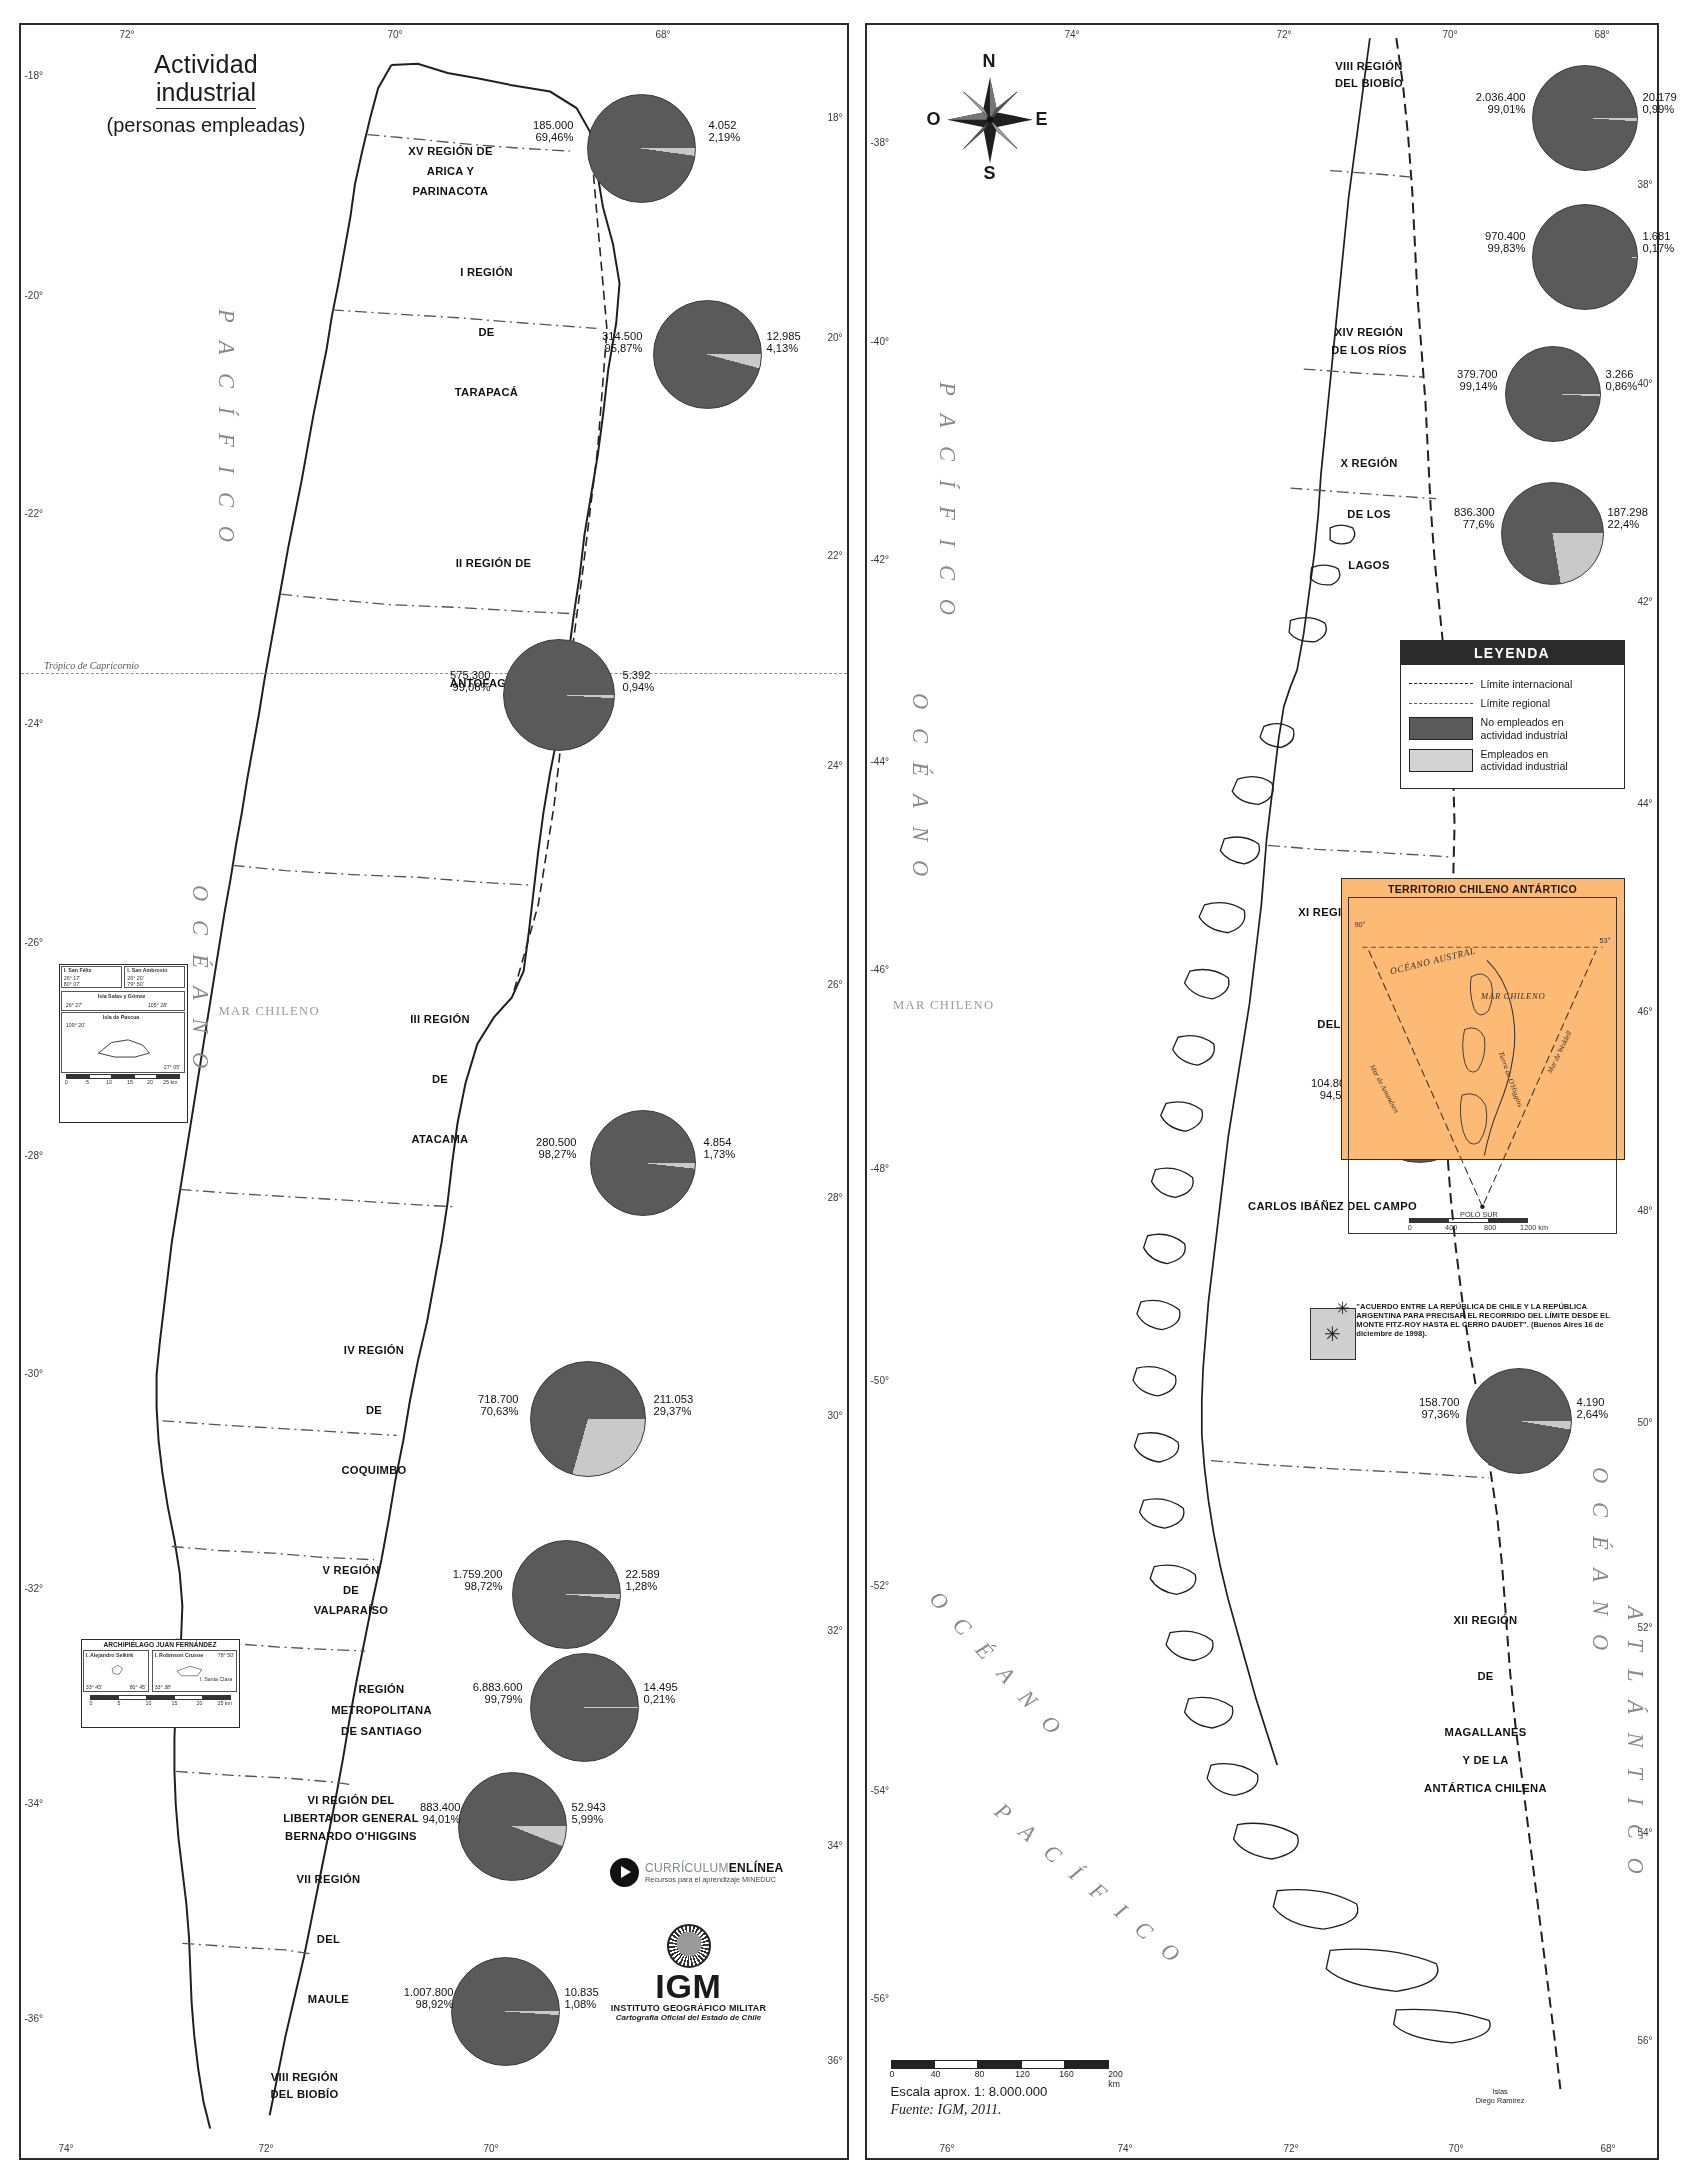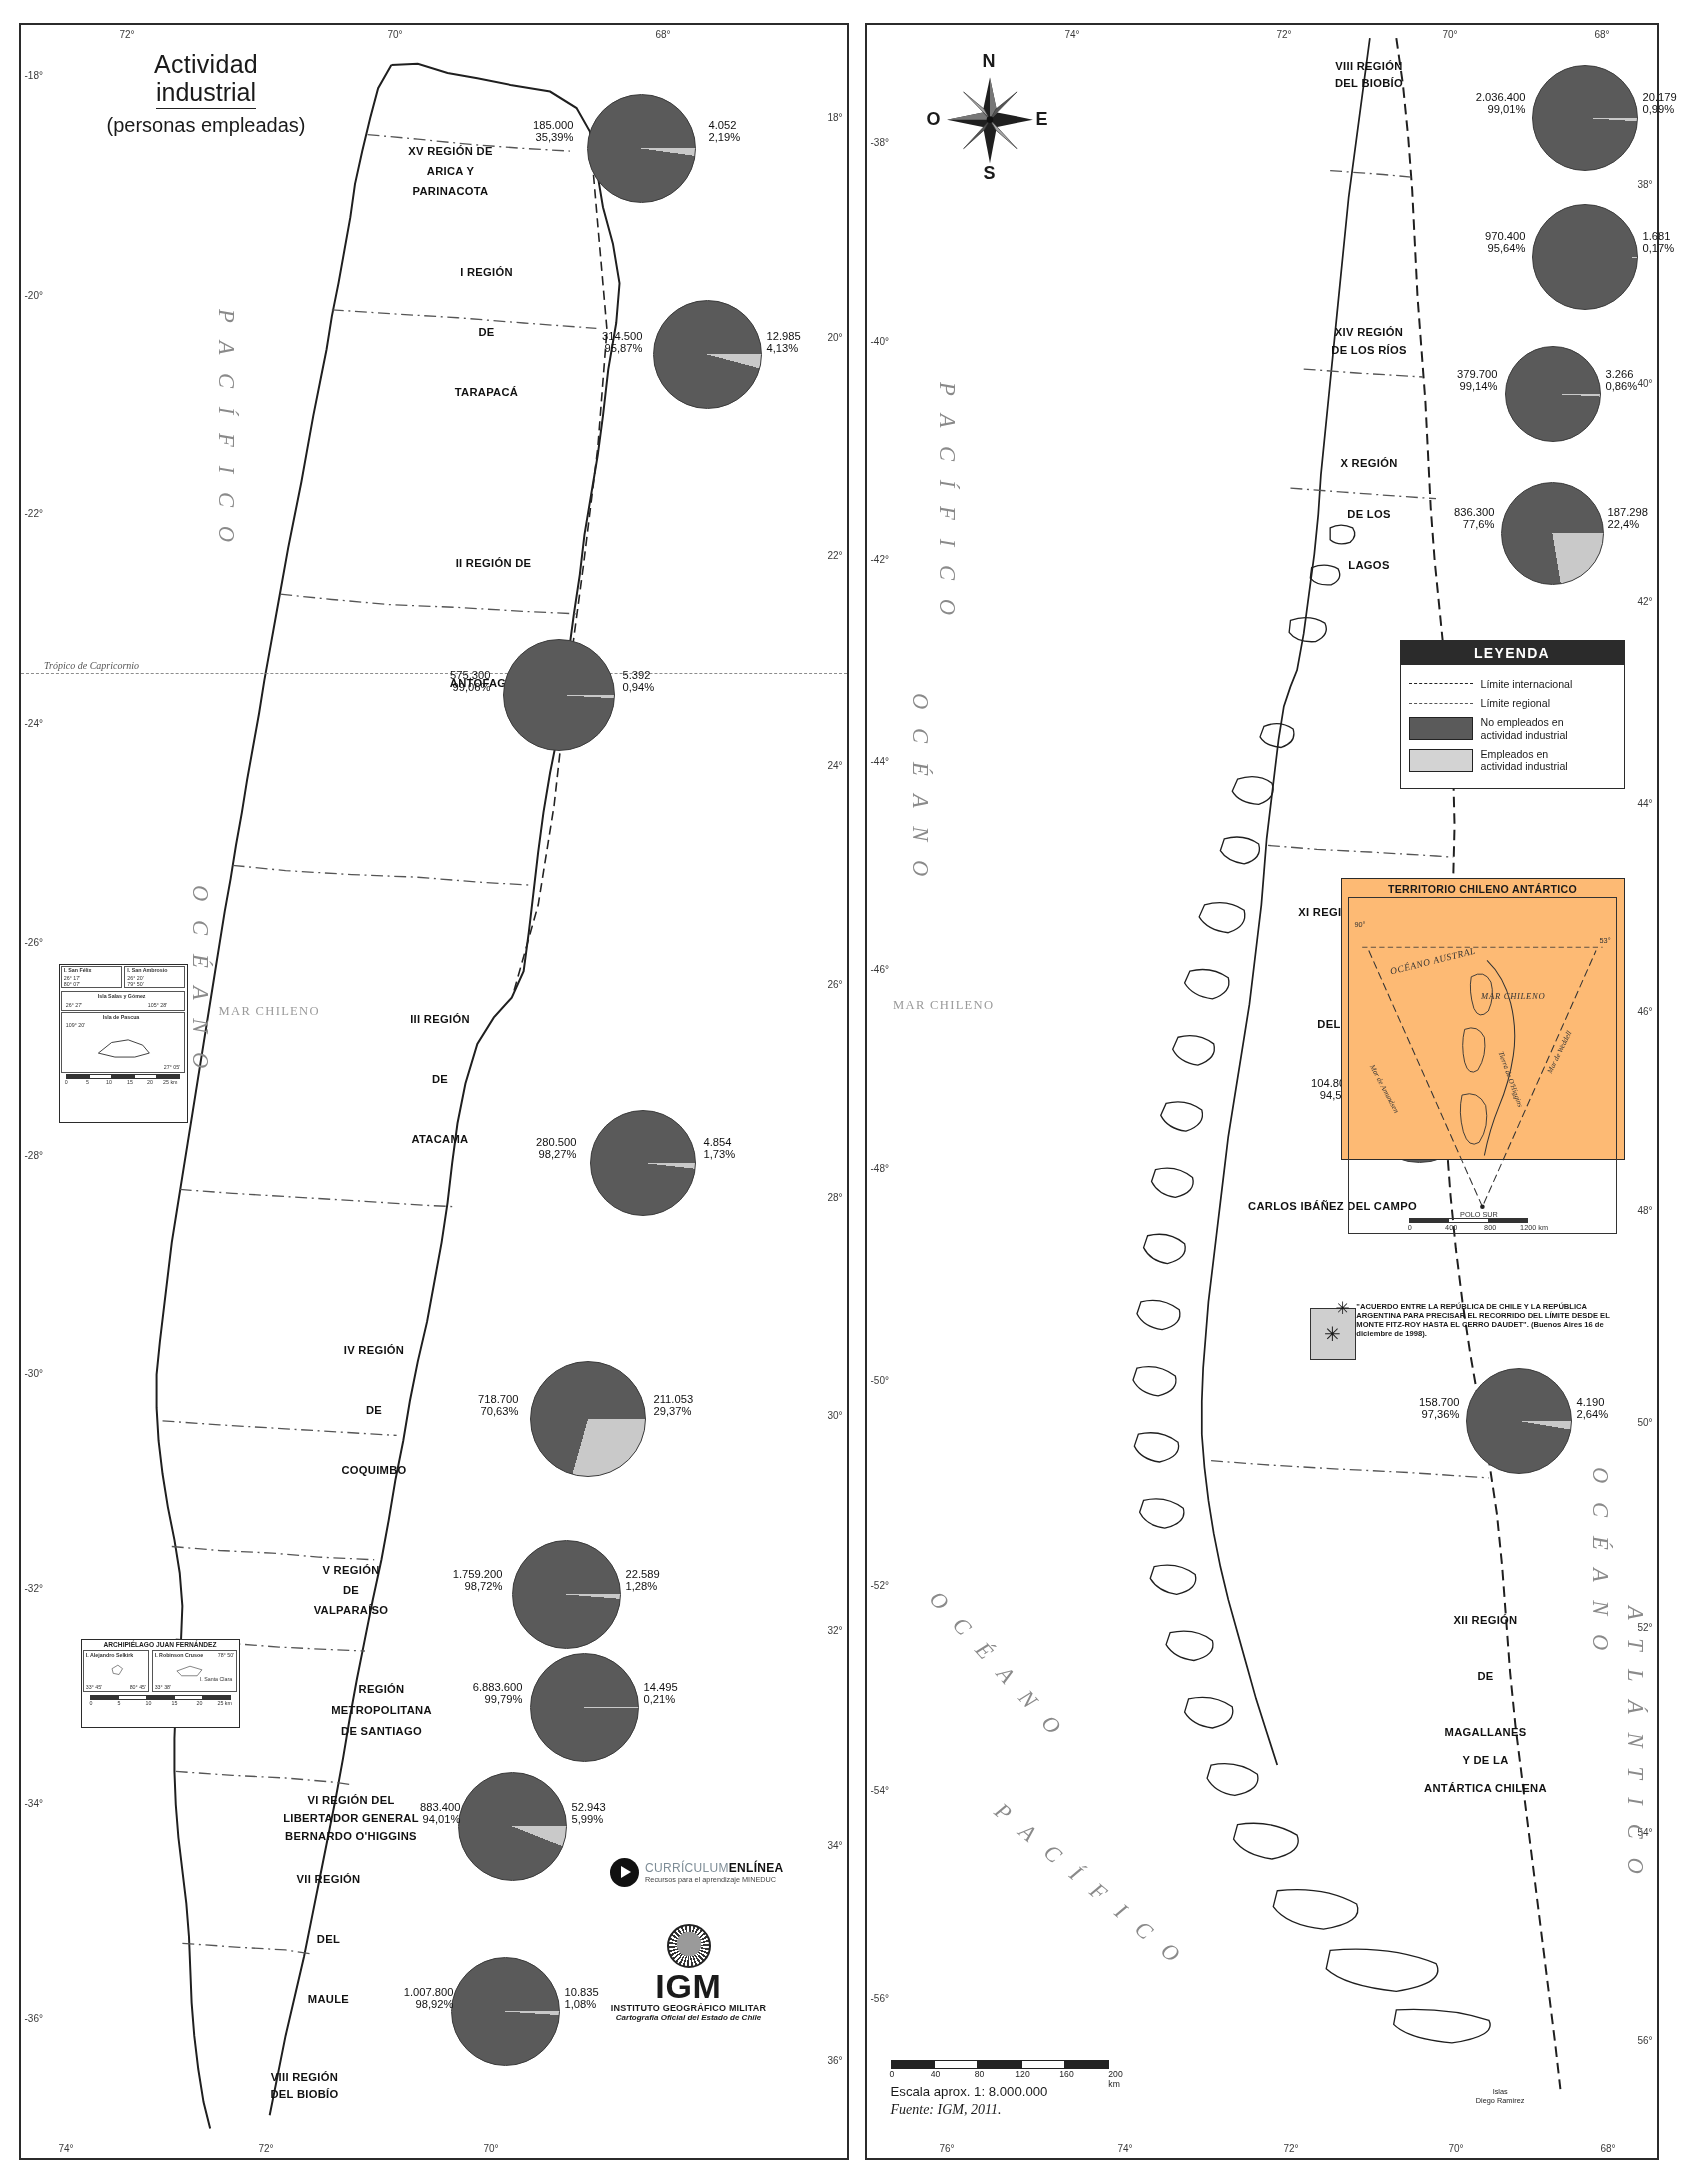--- a/index.html
+++ b/index.html
@@ -358,21 +358,21 @@
     </div>
     <div class="region-name" style="left:198px; top:2044px; width:172px; line-height:17px;">
       <span style="white-space:pre-line;">VIII REGIÓN
 DEL BIOBÍO</span>
     </div>
 
     <div class="pie-group" style="left:566px; top:69px;">
       <div class="pie" style="width: 109px; height: 109px; background: conic-gradient(from 90deg, rgb(201, 201, 201) 0deg, rgb(201, 201, 201) 7.884deg, rgb(90, 90, 90) 7.884deg, rgb(90, 90, 90) 360deg); border: 0.7px solid rgb(58, 58, 58);"></div>
       <div class="lbl lbl-left" style="right:122px; top:25px; width:132px;">
         <span class="v1">185.000</span>
-        <span class="v2">35,39%</span>
+        <span class="v2">69,46%</span>
       </div>
       <div class="lbl lbl-right" style="left:122px; top:25px; width:132px;">
         <span class="v1">4.052</span>
         <span class="v2">2,19%</span>
       </div>
     </div>
 
     <div class="pie-group" style="left:632px; top:275px;">
       <div class="pie" style="width: 109px; height: 109px; background: conic-gradient(from 90deg, rgb(201, 201, 201) 0deg, rgb(201, 201, 201) 14.868deg, rgb(90, 90, 90) 14.868deg, rgb(90, 90, 90) 360deg); border: 0.7px solid rgb(58, 58, 58);"></div>
       <div class="lbl lbl-left" style="right:119px; top:30px; width:132px;">
@@ -733,21 +733,21 @@
       <div class="lbl lbl-right" style="left:111px; top:26.5px; width:132px;">
         <span class="v1">20.179</span>
         <span class="v2">0,99%</span>
       </div>
     </div>
 
     <div class="pie-group" style="left:665px; top:179px;">
       <div class="pie" style="width: 106px; height: 106px; background: conic-gradient(from 90deg, rgb(201, 201, 201) 0deg, rgb(201, 201, 201) 0.612deg, rgb(90, 90, 90) 0.612deg, rgb(90, 90, 90) 360deg); border: 0.7px solid rgb(58, 58, 58);"></div>
       <div class="lbl lbl-left" style="right:112px; top:26.5px; width:132px;">
         <span class="v1">970.400</span>
-        <span class="v2">95,64%</span>
+        <span class="v2">99,83%</span>
       </div>
       <div class="lbl lbl-right" style="left:111px; top:26.5px; width:132px;">
         <span class="v1">1.681</span>
         <span class="v2">0,17%</span>
       </div>
     </div>
 
     <div class="pie-group" style="left:638px; top:321px;">
       <div class="pie" style="width: 96px; height: 96px; background: conic-gradient(from 90deg, rgb(201, 201, 201) 0deg, rgb(201, 201, 201) 3.096deg, rgb(90, 90, 90) 3.096deg, rgb(90, 90, 90) 360deg); border: 0.7px solid rgb(58, 58, 58);"></div>
       <div class="lbl lbl-left" style="right:103px; top:22.5px; width:132px;">

